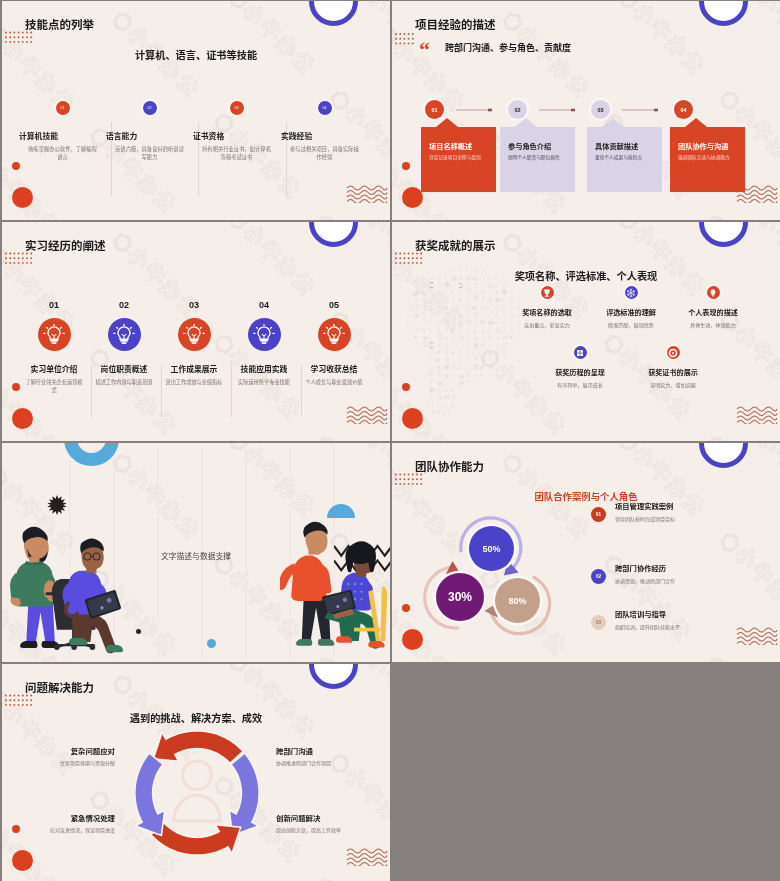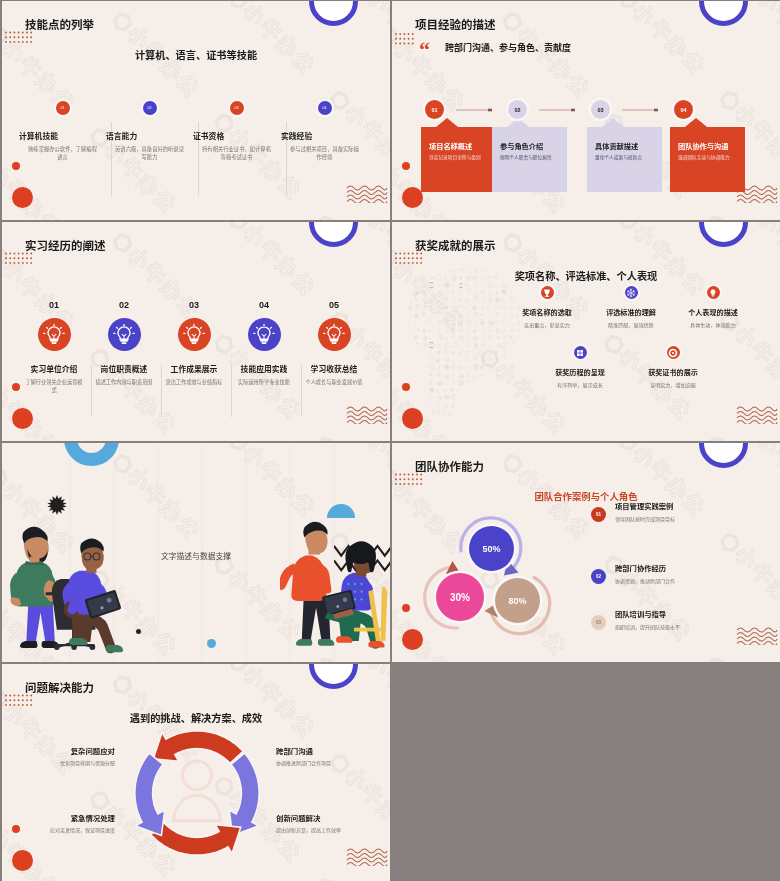--- a/index.html
+++ b/index.html
@@ -219,21 +219,21 @@
     <path d="M0 5 H36" stroke="#C49C95" stroke-width="1.1" fill="none"></path>
         <path d="M32 5 L36 5" stroke="#8C5149" stroke-width="2.6" fill="none"></path>
   </svg>
 
   <div class="s2card" style="left:29px;">
     <div class="notch" style="border-bottom:9px solid #D94425;"></div>
     <div class="body" style="background:#D94425;"></div>
     <div class="h" style="color:#fff;">项目名称概述</div>
     <div class="d" style="color:#f6d9d2;">详实记录项目全称与类别</div>
   </div>
-  <div class="s2card" style="left:100px;">
+  <div class="s2card" style="left:108px;">
     <div class="notch" style="border-bottom:9px solid #D8D3E6;"></div>
     <div class="body" style="background:#D8D3E6;"></div>
     <div class="h" style="color:#1b1b1b;">参与角色介绍</div>
     <div class="d" style="color:#56505e;">阐明个人职责与职位属性</div>
   </div>
   <div class="s2card" style="left:195px;">
     <div class="notch" style="border-bottom:9px solid #D8D3E6;"></div>
     <div class="body" style="background:#D8D3E6;"></div>
     <div class="h" style="color:#1b1b1b;">具体贡献描述</div>
     <div class="d" style="color:#56505e;">量化个人成果与创新点</div>
@@ -979,21 +979,21 @@
     <path d="M59 53 A30 30 0 1 1 111 70" fill="none" stroke="#B9B1E8" stroke-width="3.2" stroke-linecap="round"></path>
     <path d="M105.5 62 L116.5 74.5 L102 77.5 Z" fill="#6F62C4"></path>
     <path d="M132.2 79.4 A30 30 0 1 1 88.5 112.5" fill="none" stroke="#E3BDB0" stroke-width="3.2" stroke-linecap="round"></path>
     <path d="M95 105 L82.5 113 L95.5 119.5 Z" fill="#B08272"></path>
     <path d="M55.4 129.9 A30 30 0 1 1 51 69" fill="none" stroke="#E8C3BC" stroke-width="3.2" stroke-linecap="round"></path>
     <path d="M44 76 L50.5 63 L58 75 Z" fill="#B6554A"></path>
   </svg>
   <div class="s6circ" style="left:77px;top:83px;width:45px;height:45px;background:#4A42C8;font-size:9px;">
         <span>50%</span>
       </div>
-  <div class="s6circ" style="left:44px;top:130px;width:48px;height:48px;background:#ec4899;font-size:10px;">
+  <div class="s6circ" style="left:44px;top:130px;width:48px;height:48px;background:#701a75;font-size:12px;">
         <span>30%</span>
       </div>
   <div class="s6circ" style="left:103px;top:135px;width:45px;height:45px;background:#C2A08A;font-size:9px;">
         <span>80%</span>
       </div>
 
   <div class="s6row" style="top:60px;">
     <div class="s6b" style="background:#C93B1E;">
           <span>01</span>
         </div>

